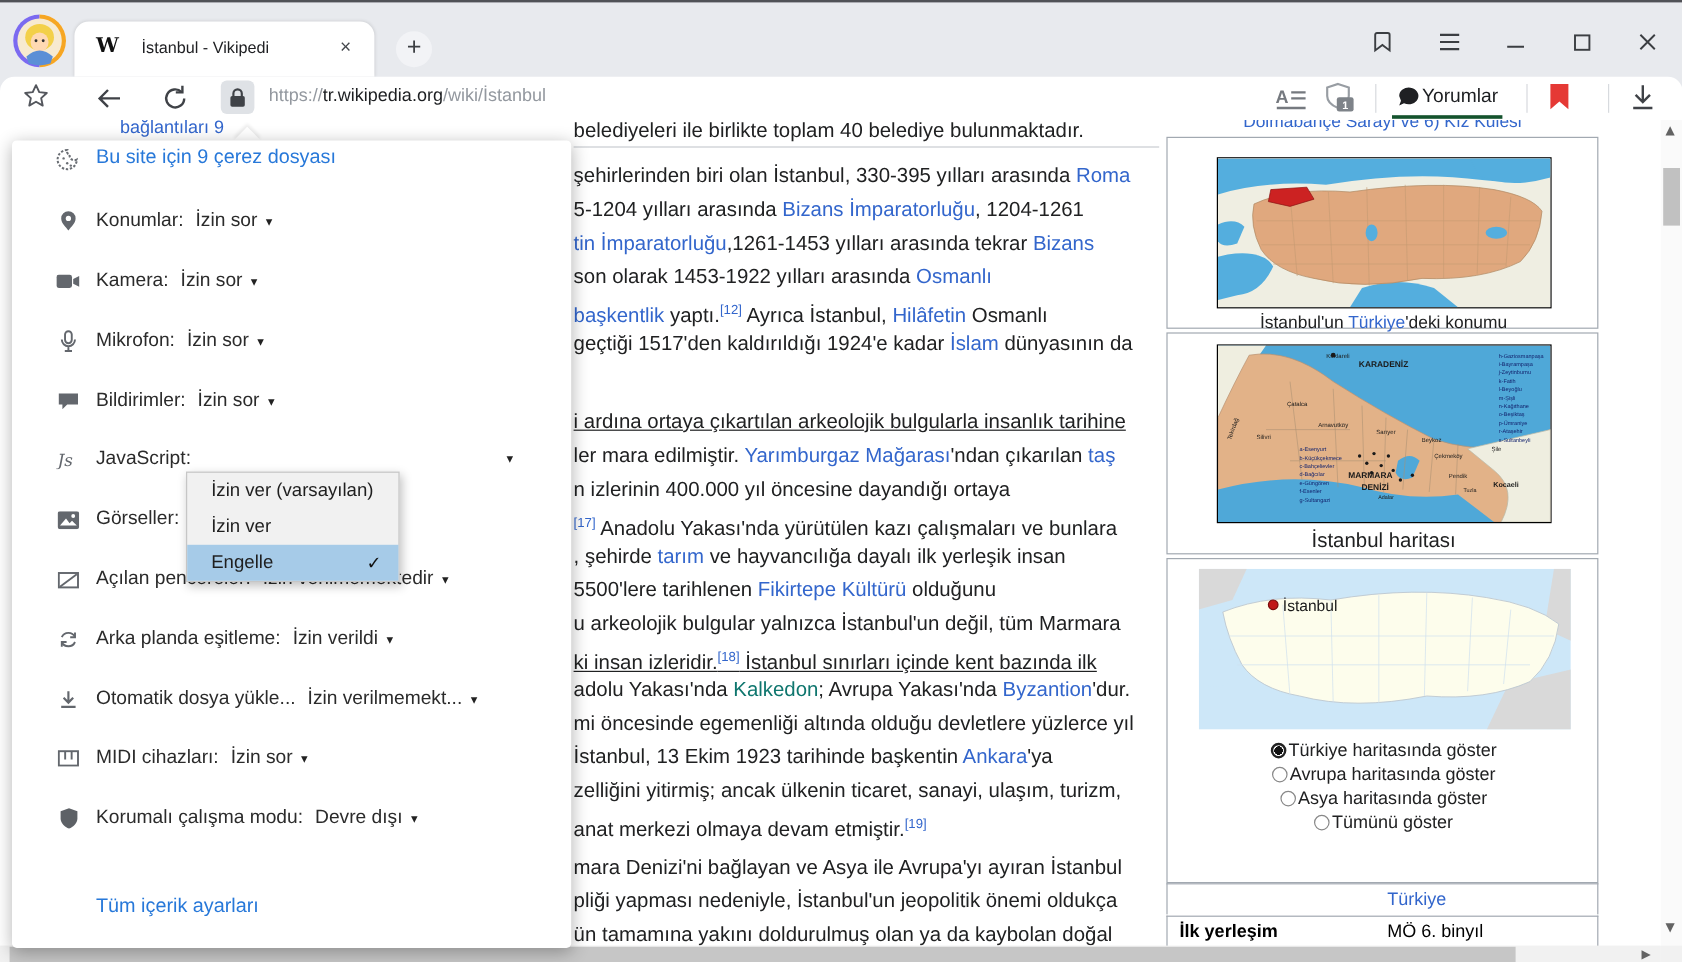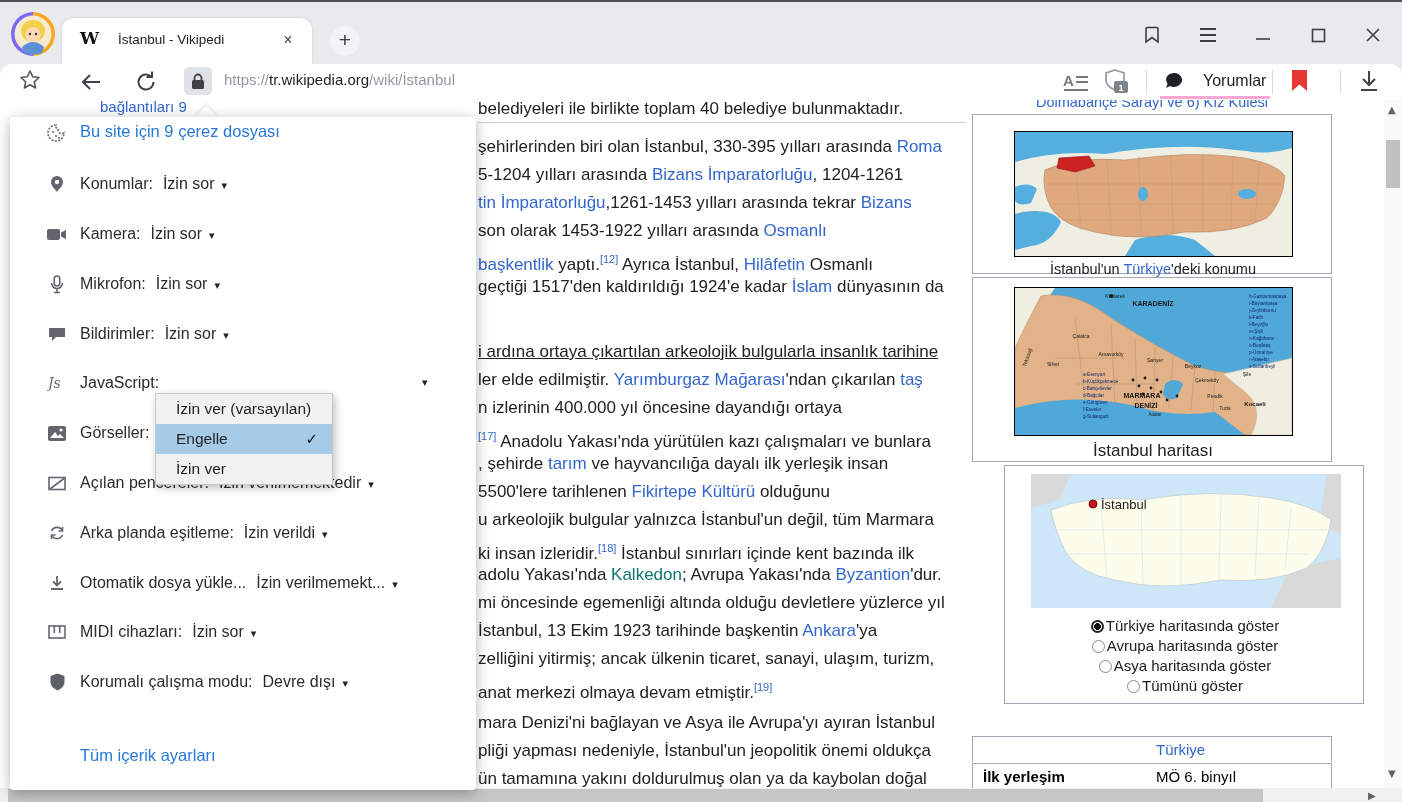--- a/index.html
+++ b/index.html
@@ -18,21 +18,21 @@
   
   #toolbar{position:absolute;left:0;top:62px;width:1402px;height:36px;background:#fff;border-radius:12px 12px 0 0;}
   #tb-star{left:18px;top:4px;}
   #tb-back{left:78px;top:5px;}
   #tb-reload{left:133px;top:5px;}
   #lockchip{position:absolute;left:184px;top:3px;width:28px;height:28px;background:#dfe2e6;border-radius:5px;display:flex;align-items:center;justify-content:center;}
   #urltext{position:absolute;left:224px;top:7px;font-size:15px;white-space:nowrap;}
   #urltext .dim{color:#93989f;}
   #urltext .host{color:#1c1e21;}
   .tbdiv{position:absolute;top:6px;width:1px;height:24px;background:#d7dade;}
-  #comments{position:absolute;left:1160px;top:2px;height:30px;border-bottom:3px solid #f9a8d4;padding:0 4px;display:flex;align-items:center;gap:19px;}
+  #comments{position:absolute;left:1160px;top:2px;height:30px;border-bottom:3px solid #14532d;padding:0 4px;display:flex;align-items:center;gap:1px;}
   #comments .lbl{font-size:16px;color:#1c1e21;}
   #dl-icon{left:1356px;top:4px;}
   
   #content{position:absolute;left:0;top:98px;width:1402px;height:704px;background:#fff;overflow:hidden;}
   .aline{position:absolute;left:478px;white-space:nowrap;font-size:17px;line-height:26px;color:#202122;}
   .aline .l{color:#3366cc;}
   .aline .r{color:#0f766e;}
   .aline sup{color:#3366cc;font-size:11px;}
   #frag-left{position:absolute;left:100px;top:-2px;font-size:15px;color:#3366cc;white-space:nowrap;}
   #artline-rule{position:absolute;left:478px;top:22px;width:488px;height:1px;background:#c8ccd1;}
@@ -190,27 +190,27 @@
     <div id="artline-rule"></div>
     <div id="article">
         <div class="aline" style="top: -4px;"><span>belediyeleri ile birlikte toplam 40 belediye bulunmaktadır.</span></div>
         <div class="aline" style="top: 34px;"><span>şehirlerinden biri olan İstanbul, 330-395 yılları arasında </span><span class="l">Roma</span></div>
         <div class="aline" style="top: 62px;"><span>5-1204 yılları arasında </span><span class="l">Bizans İmparatorluğu</span><span>, 1204-1261</span></div>
         <div class="aline" style="top: 90px;"><span class="l">tin İmparatorluğu</span><span>,1261-1453 yılları arasında tekrar </span><span class="l">Bizans</span></div>
         <div class="aline" style="top: 118px;"><span>son olarak 1453-1922 yılları arasında </span><span class="l">Osmanlı</span></div>
         <div class="aline" style="top: 146px;"><span class="l">başkentlik</span><span> yaptı.</span><sup>[12]</sup><span> Ayrıca İstanbul, </span><span class="l">Hilâfetin</span><span> Osmanlı</span></div>
         <div class="aline" style="top: 174px;"><span>geçtiği 1517'den kaldırıldığı 1924'e kadar </span><span class="l">İslam</span><span> dünyasının da</span></div>
         <div class="aline" style="top: 239px; text-decoration: underline;"><span>i ardına ortaya çıkartılan arkeolojik bulgularla insanlık tarihine</span></div>
-        <div class="aline" style="top: 267px;"><span>ler elde edilmiştir. </span><span class="l">Yarımburgaz Mağarası</span><span>'ndan çıkarılan </span><span class="l">taş</span></div>
+        <div class="aline" style="top: 267px;"><span>ler mara edilmiştir. </span><span class="l">Yarımburgaz Mağarası</span><span>'ndan çıkarılan </span><span class="l">taş</span></div>
         <div class="aline" style="top: 295px;"><span>n izlerinin 400.000 yıl öncesine dayandığı ortaya</span></div>
         <div class="aline" style="top: 323px;"><sup>[17]</sup><span> Anadolu Yakası'nda yürütülen kazı çalışmaları ve bunlara</span></div>
         <div class="aline" style="top: 351px;"><span>, şehirde </span><span class="l">tarım</span><span> ve hayvancılığa dayalı ilk yerleşik insan</span></div>
         <div class="aline" style="top: 379px;"><span>5500'lere tarihlenen </span><span class="l">Fikirtepe Kültürü</span><span> olduğunu</span></div>
         <div class="aline" style="top: 407px;"><span>u arkeolojik bulgular yalnızca İstanbul'un değil, tüm Marmara</span></div>
-        <div class="aline" style="top: 435px;"><span>ki insan izleridir.</span><sup>[18]</sup><span> İstanbul sınırları içinde kent bazında ilk</span></div>
+        <div class="aline" style="top: 435px; text-decoration: underline;"><span>ki insan izleridir.</span><sup>[18]</sup><span> İstanbul sınırları içinde kent bazında ilk</span></div>
         <div class="aline" style="top: 462px;"><span>adolu Yakası'nda </span><span class="r">Kalkedon</span><span>; Avrupa Yakası'nda </span><span class="l">Byzantion</span><span>'dur.</span></div>
         <div class="aline" style="top: 490px;"><span>mi öncesinde egemenliği altında olduğu devletlere yüzlerce yıl</span></div>
         <div class="aline" style="top: 518px;"><span>İstanbul, 13 Ekim 1923 tarihinde başkentin </span><span class="l">Ankara</span><span>'ya</span></div>
         <div class="aline" style="top: 546px;"><span>zelliğini yitirmiş; ancak ülkenin ticaret, sanayi, ulaşım, turizm,</span></div>
         <div class="aline" style="top: 574px;"><span>anat merkezi olmaya devam etmiştir.</span><sup>[19]</sup></div>
         <div class="aline" style="top: 610px;"><span>mara Denizi'ni bağlayan ve Asya ile Avrupa'yı ayıran İstanbul</span></div>
         <div class="aline" style="top: 638px;"><span>pliği yapması nedeniyle, İstanbul'un jeopolitik önemi oldukça</span></div>
         <div class="aline" style="top: 666px;"><span>ün tamamına yakını doldurulmuş olan ya da kaybolan doğal</span></div>
       </div>
 
@@ -312,21 +312,21 @@
             <text x="234" y="52" font-size="4.6" fill="#14246e">n-Kağıthane</text>
             <text x="234" y="59" font-size="4.6" fill="#14246e">o-Beşiktaş</text>
             <text x="234" y="66" font-size="4.6" fill="#14246e">p-Ümraniye</text>
             <text x="234" y="73" font-size="4.6" fill="#14246e">r-Ataşehir</text>
             <text x="234" y="80" font-size="4.6" fill="#14246e">s-Sultanbeyli</text>
           </svg>
       </div>
       <div class="icaption" style="left:0;top:163px;font-size:17px;">İstanbul haritası</div>
     </div>
 
-    <div class="ibox" style="top:365px;height:239px;margin-left:32px;">
+    <div class="ibox" style="top:365px;height:271px;">
       <div class="abs" style="left:26px;top:8px;">
         <svg width="310" height="134" viewBox="0 0 310 134">
           <rect width="310" height="134" fill="#cde7f8"></rect>
           <path d="M0 0 H40 L28 26 L0 34 Z" fill="#d9d9d9"></path>
           <path d="M258 96 L310 84 V134 H240 Z" fill="#d9d9d9"></path>
           <path d="M296 0 h14 v60 l-22 -10 z" fill="#d9d9d9"></path>
           <path d="M20 36 Q60 20 110 26 Q180 14 240 24 Q280 30 300 46 Q296 76 276 94 Q240 110 190 106 Q130 118 84 106 Q50 100 36 80 Q24 58 20 36 Z" fill="#fdfdec" stroke="#bfcad2" stroke-width=".8"></path>
           <g stroke="#cfe0ee" stroke-width=".6" fill="none">
             <path d="M70 30 L76 106"></path>
               <path d="M110 26 L112 112"></path>
@@ -474,19 +474,19 @@
             <span class="picon">
               <svg width="15" height="18" viewBox="0 0 15 18">
                 <path d="M7.5 0.5 L14.5 3 V9 c0 4 -3.5 7 -7 8.5 C4 16 0.5 13 0.5 9 V3 Z" fill="#5d6166"></path>
               </svg>
             </span>
             <span class="inline"><span class="plabel2">Korumalı çalışma modu:</span><span class="pvalue">Devre dışı</span><span class="parrow">▾</span></span>
           </div>
         </div>
       <div id="dropdown">
           <div class="ditem"><span>İzin ver (varsayılan)</span></div>
+          <div class="ditem"><span>İzin ver</span></div>
           <div class="ditem sel"><span>Engelle</span><span class="chk">✓</span></div>
-          <div class="ditem"><span>İzin ver</span></div>
         </div>
       <div id="footer-link">Tüm içerik ayarları</div>
     </div>
   </div>
 </div>
 
 </body></html>

